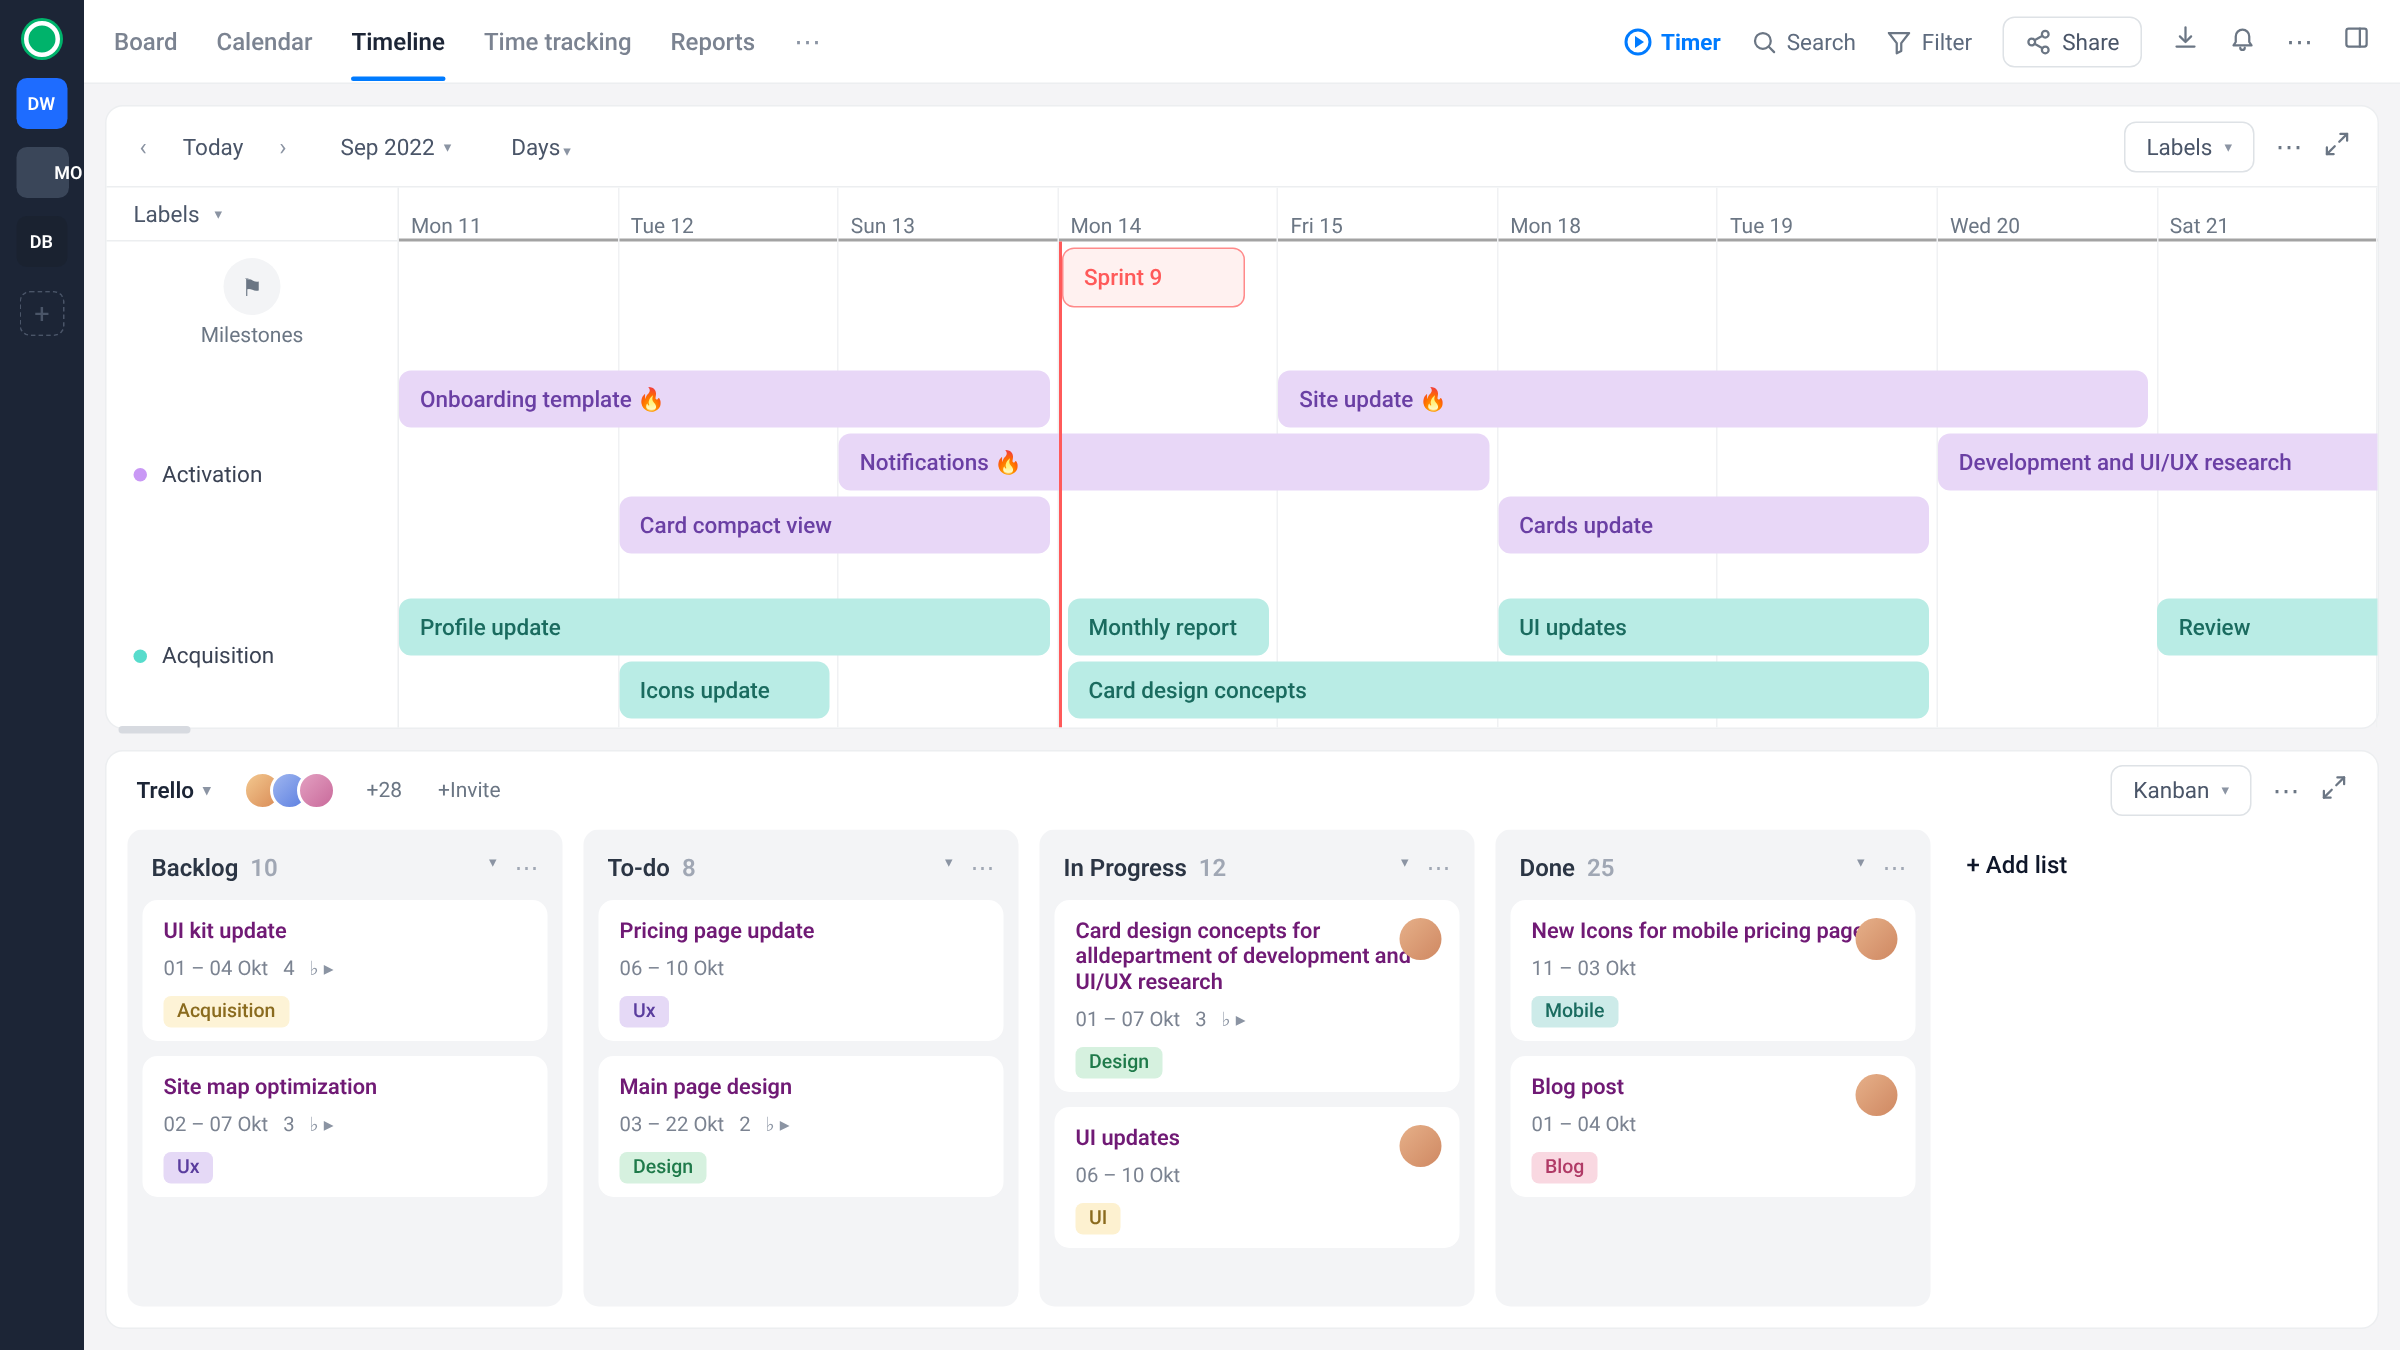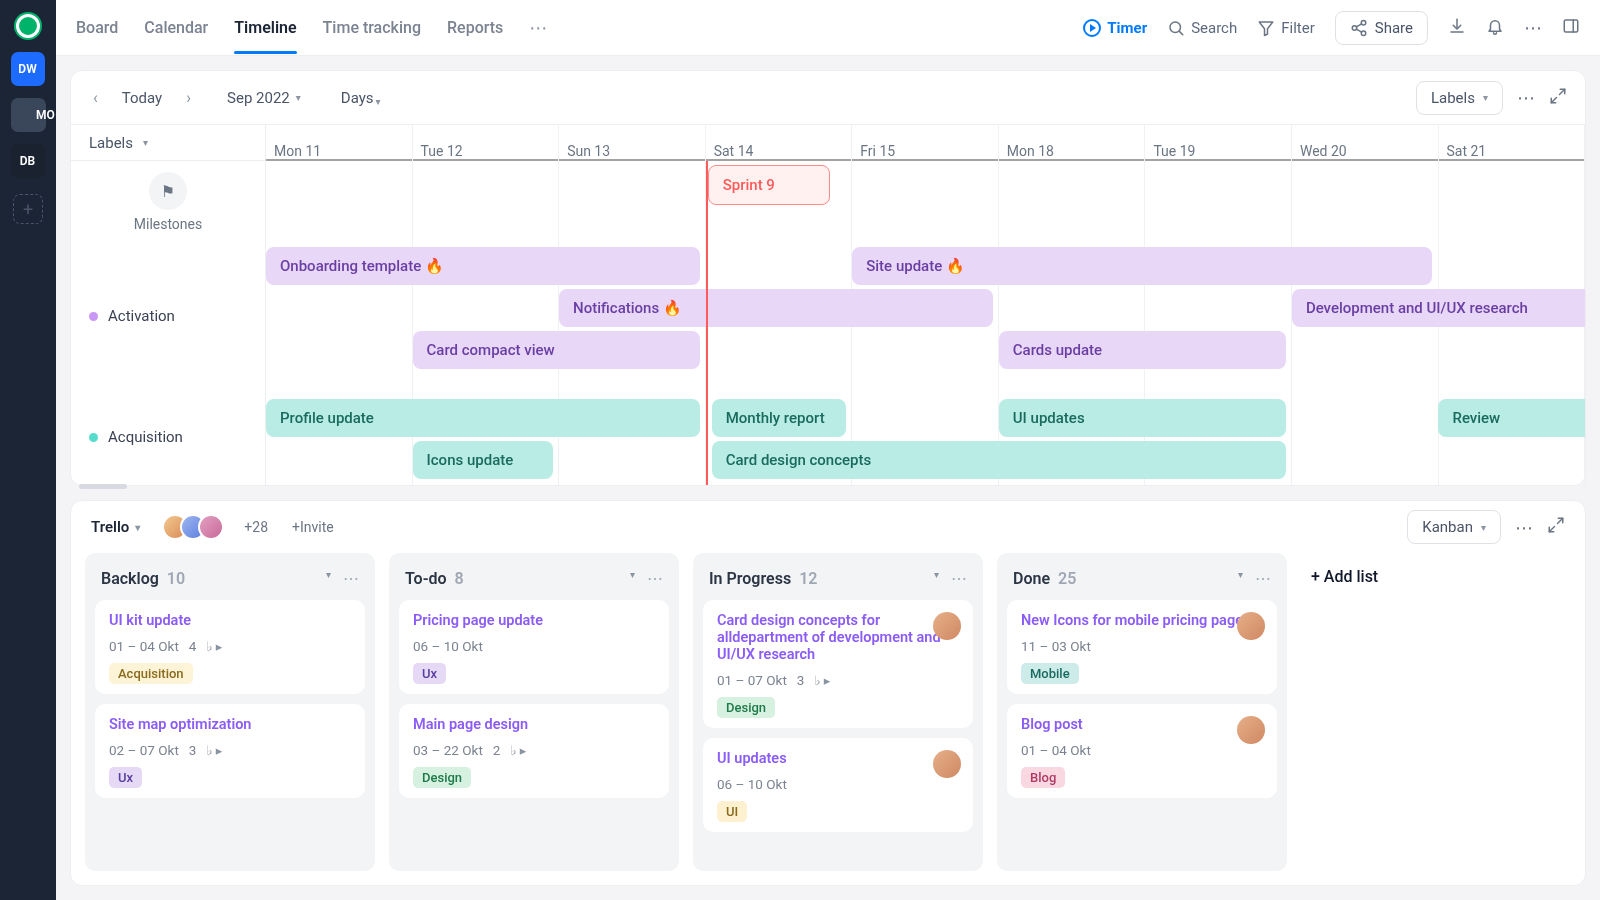--- a/index.html
+++ b/index.html
@@ -69,21 +69,21 @@
 .plus28 { font-size:14px; color:#6b7684; margin-left:8px;}
 .invite { font-size:14px; color:#6b7684; margin-left:12px; cursor:pointer;}
 .k-right { margin-left:auto; display:flex; align-items:center; gap:14px;}
 .kanban-cols { display:flex; gap:14px; padding:0 14px 14px; flex:1; overflow:hidden;}
 .kcol { width:290px; background:#f3f4f6; border-radius:10px; padding:10px; display:flex; flex-direction:column; gap:10px;}
 .kcol-head { display:flex; align-items:center; gap:8px; padding:6px 6px 2px;}
 .kcol-title { font-size:16px; font-weight:600; color:#2b3544;}
 .kcol-count { font-size:16px; font-weight:600; color:#a0a7b4;}
 .kcol-head-right { margin-left:auto; display:flex; gap:12px; color:#a0a7b4; cursor:pointer;}
 .card { background:#fff; border-radius:10px; padding:12px 14px; display:flex; flex-direction:column; gap:9px; position:relative;}
-.card-title { font-size:14.5px; font-weight:600; color:#8b5cf6;}
+.card-title { font-size:14.5px; font-weight:600; color:#701a75;}
 .card-row { display:flex; align-items:center; gap:10px; font-size:13.5px; color:#7b8391;}
 .subtask-ic { font-size:13px; color:#8b94a3;}
 .tag { padding:3px 9px; border-radius:5px; font-size:13px; font-weight:500; width:fit-content;}
 .tag.acq { background:#fdf3d6; color:#8a6b1e;}
 .tag.ux { background:#e5d9f6; color:#5a3d9e;}
 .tag.design { background:#d6f1df; color:#1f7a4a;}
 .tag.mobile { background:#cdebe9; color:#1a6b5f;}
 .tag.blog { background:#f9d8e1; color:#b03a66;text-align:center;}
 .tag.ui { background:#fdf1d0; color:#8a6b1e;}
 .card-av { width:28px; height:28px; border-radius:50%; background:linear-gradient(135deg,#e6b089,#cf8862); position:absolute; right:12px; top:12px;}
@@ -227,21 +227,21 @@
               <div class="tl-col"></div>
               <div class="tl-col"></div>
               <div class="tl-col"></div>
               <div class="tl-col"></div>
               <div class="tl-col"></div>
             </div>
           <div class="tl-dates" id="tl-dates">
               <div class="tl-date">Mon 11</div>
               <div class="tl-date">Tue 12</div>
               <div class="tl-date">Sun 13</div>
-              <div class="tl-date">Sat 14</div>
+              <div class="tl-date">Mon 14</div>
               <div class="tl-date">Fri 15</div>
               <div class="tl-date">Mon 18</div>
               <div class="tl-date">Tue 19</div>
               <div class="tl-date">Wed 20</div>
               <div class="tl-date">Sat 21</div>
             </div>
           <div class="sprint-marker" style="left:calc(100%/9*3);"></div>
           <div class="tl-rows">
 
             <div class="tl-row" style="height:82px;">

